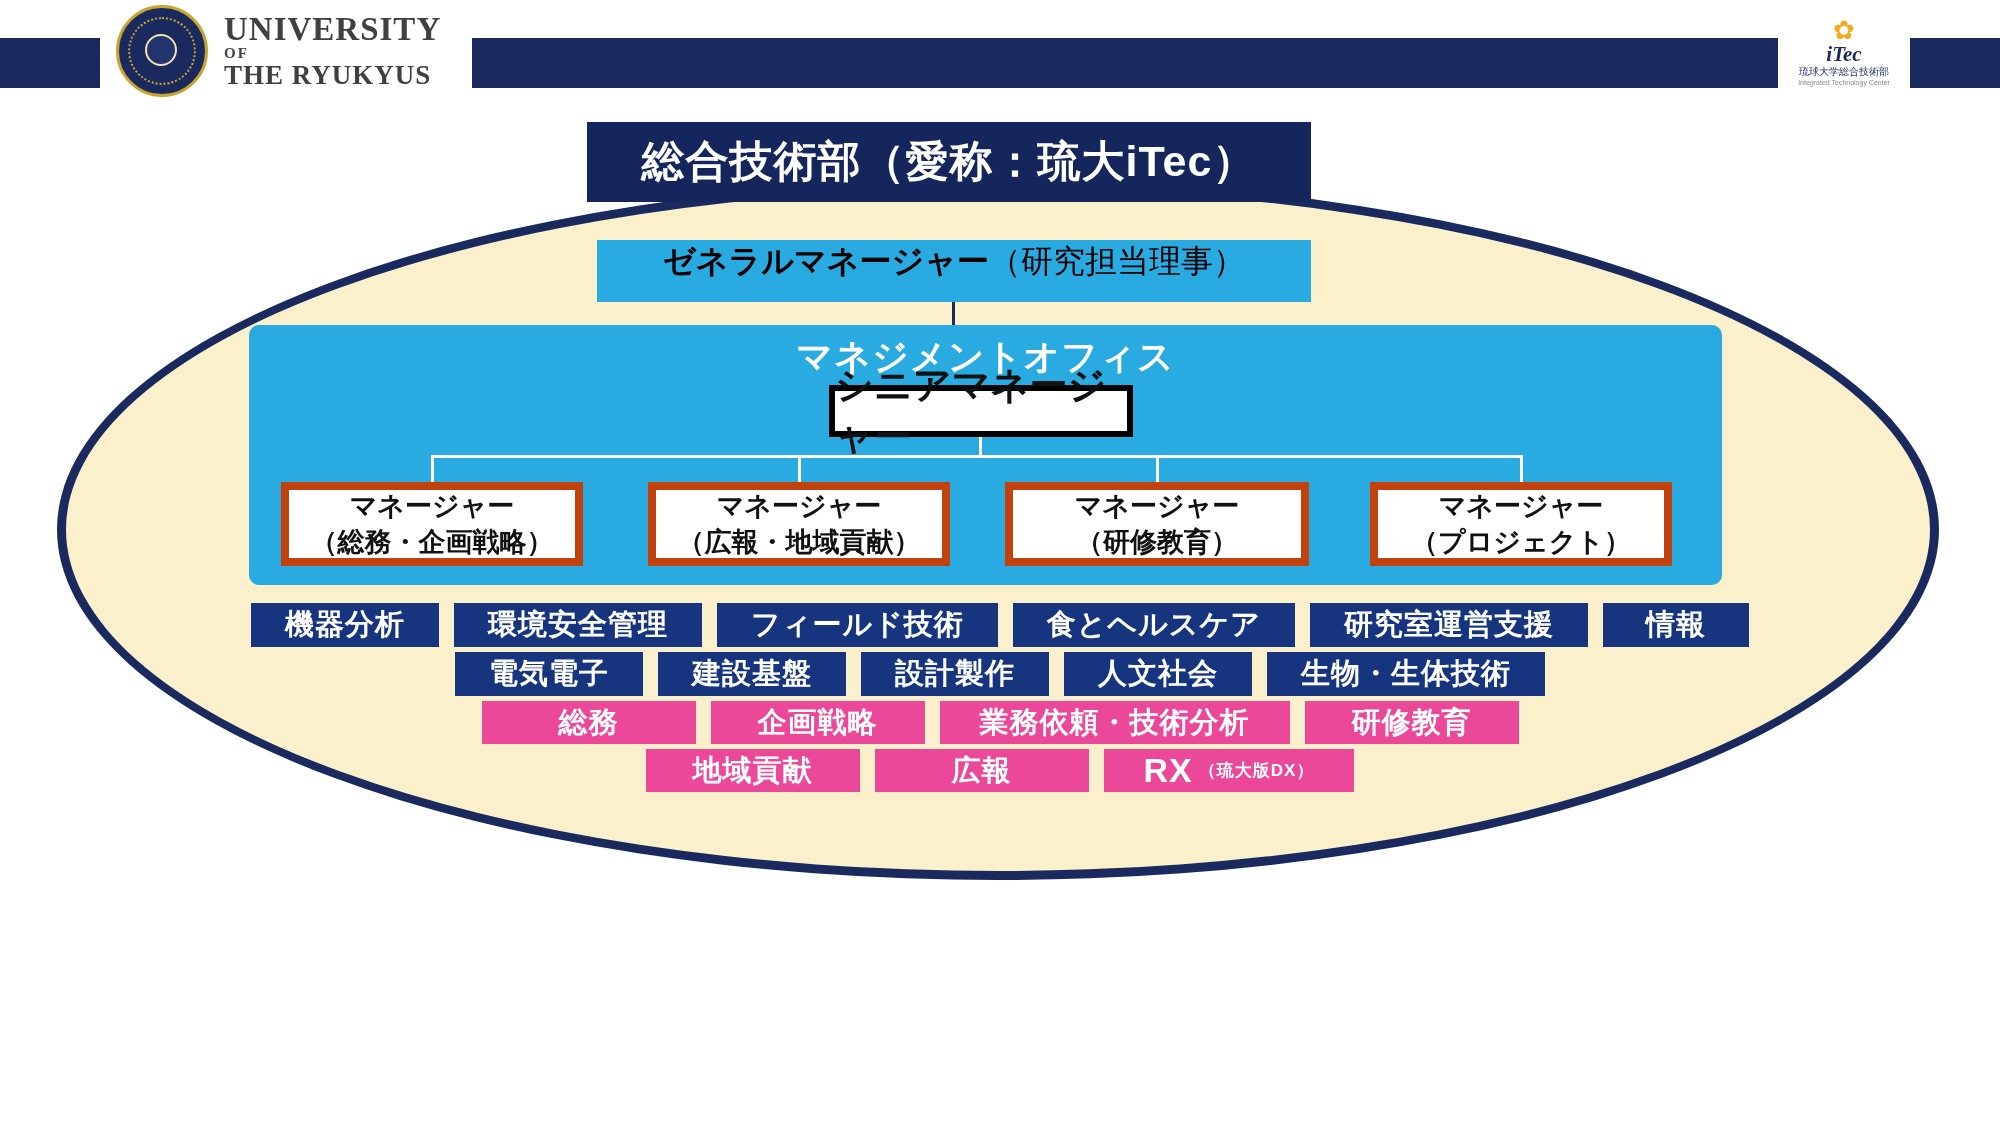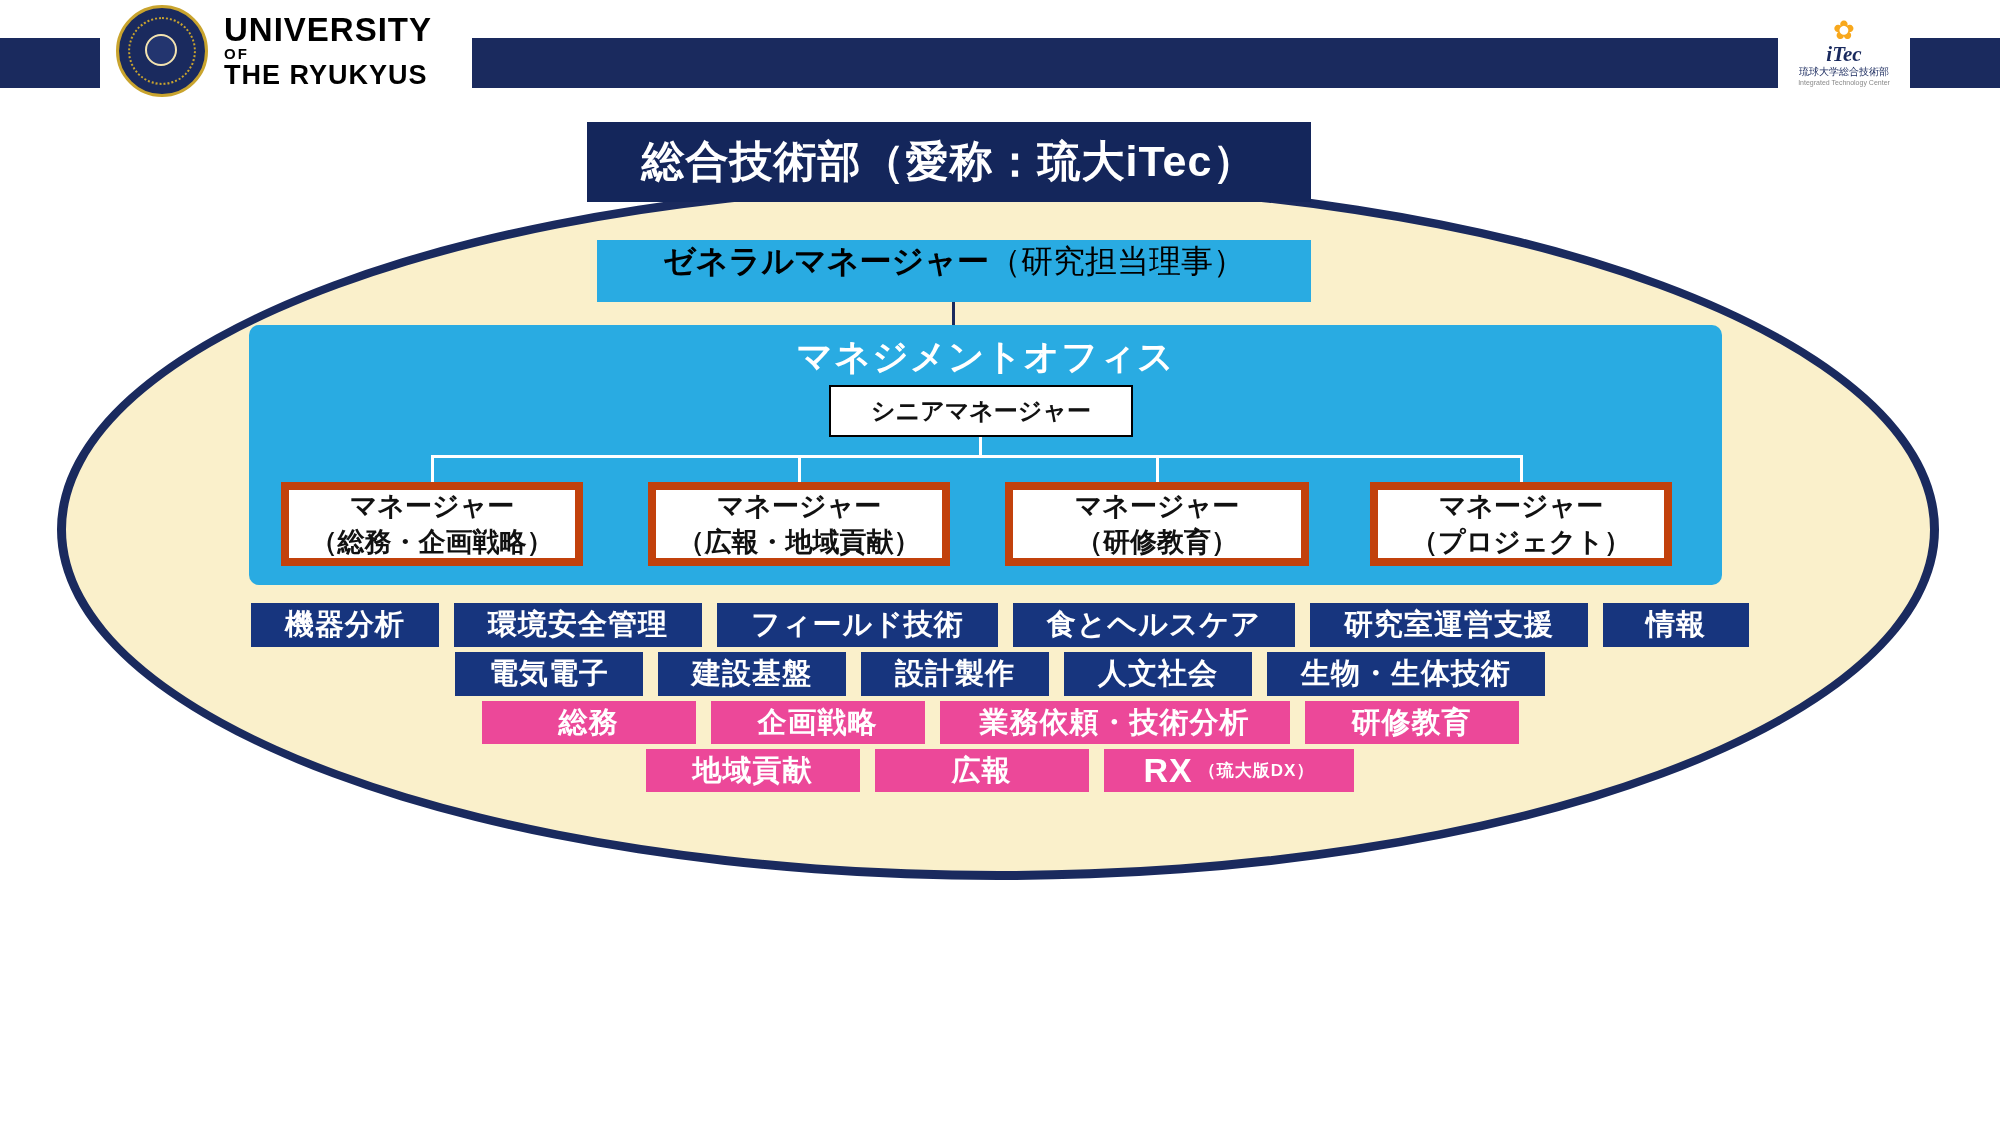--- a/index.html
+++ b/index.html
@@ -16,21 +16,21 @@
   .seal{
     width:86px;height:86px;border-radius:50%;background:#1a2a5e;border:3px solid #c9a42e;
     position:relative;flex:0 0 auto;
   }
   .seal::before{
     content:"";position:absolute;inset:9px;border:2px dotted #c9a42e;border-radius:50%;
   }
   .seal::after{
     content:"";position:absolute;left:26px;top:26px;width:28px;height:28px;border:2px solid #f3e3b0;border-radius:50%;background:#23356f;
   }
-  .univ-wordmark{color:#000000;font-family:Liberation Sans, sans-serif;line-height:1.02;}
+  .univ-wordmark{color:#404040;font-family:Liberation Serif, serif;line-height:1.02;}
   .univ-line1{font-size:33px;font-weight:700;letter-spacing:1px;}
   .univ-line2{font-size:15px;font-weight:700;letter-spacing:2px;}
   .univ-line3{font-size:27px;font-weight:700;letter-spacing:1px;}
   .logo-right{
     position:absolute;left:1778px;top:6px;width:132px;height:92px;background:#ffffff;z-index:2;
     display:flex;flex-direction:column;align-items:center;justify-content:center;text-align:center;gap:1px;
   }
   .itec-flower{font-size:26px;line-height:1;color:#f8a81c;}
   .itec-name{font-family:"Liberation Serif",serif;font-style:italic;font-weight:700;font-size:21px;color:#1a2a5e;line-height:1;}
   .itec-sub-ja{font-size:10px;color:#1a2a5e;line-height:1.2;}
@@ -58,23 +58,23 @@
   .office{
     position:absolute;left:249px;top:325px;width:1473px;height:260px;background:#29abe2;
     border-radius:10px;z-index:2;
   }
   .office-title{
     position:absolute;left:0;top:8px;width:100%;text-align:center;
     color:#ffffff;font-size:36px;font-weight:900;letter-spacing:1px;
   }
   .senior-box{
     position:absolute;left:580px;top:60px;width:304px;height:52px;background:#ffffff;
-    border:2px solid #000000;box-sizing:border-box;
+    border:6px solid #000000;box-sizing:border-box;
     display:flex;align-items:center;justify-content:center;
-    color:#111111;font-size:24px;font-weight:900;
+    color:#111111;font-size:38px;font-weight:900;
   }
   .cline{position:absolute;background:#ffffff;}
   .cl-vtop{left:730px;top:112px;width:3px;height:20px;}
   .cl-h{left:182px;top:130px;width:1092px;height:3px;}
   .cl-v1{left:182px;top:130px;width:3px;height:27px;}
   .cl-v2{left:549px;top:130px;width:3px;height:27px;}
   .cl-v3{left:907px;top:130px;width:3px;height:27px;}
   .cl-v4{left:1271px;top:130px;width:3px;height:27px;}
   .mgr-box{
     position:absolute;top:157px;height:84px;background:#ffffff;border:8px solid #c2410c;box-sizing:border-box;

